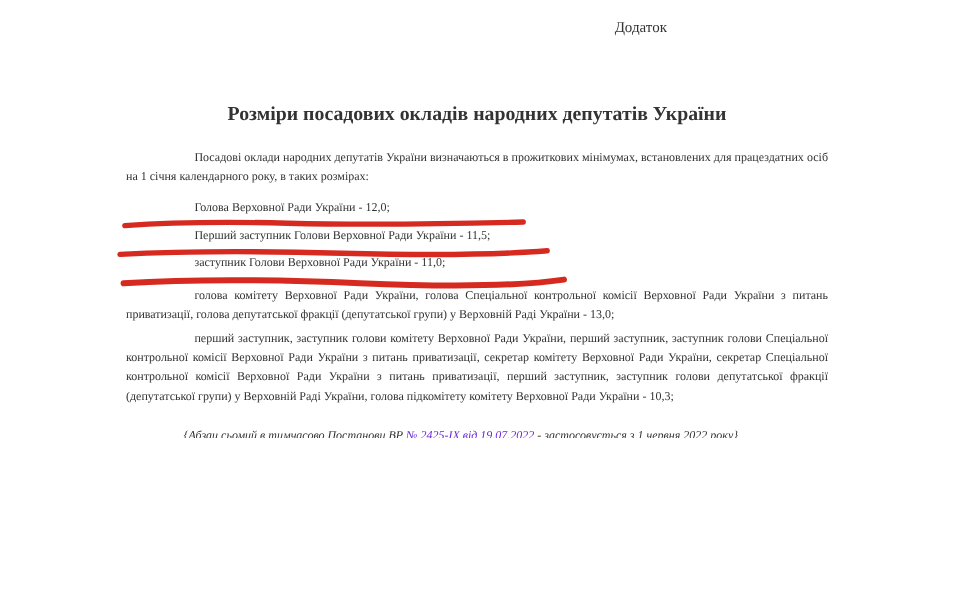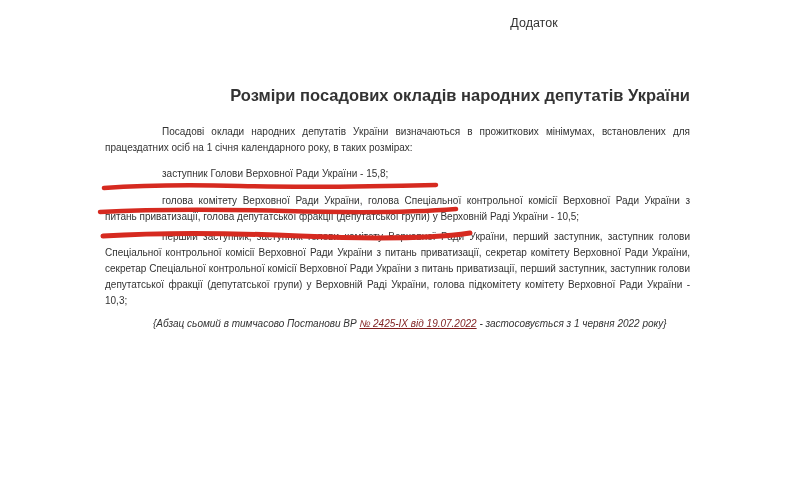--- a/index.html
+++ b/index.html
@@ -6,41 +6,41 @@
     margin: 0;
     padding: 0;
     background: #ffffff;
   }
   .page {
     position: relative;
     width: 798px;
     height: 365px;
     background: #ffffff;
     overflow: hidden;
-    font-family: Liberation Sans, sans-serif;
+    font-family: Liberation Serif, serif;
     color: #333333;
   }
   
   .doc-header {
     position: absolute;
     left: 408px;
     top: 14px;
     width: 252px;
     text-align: center;
     font-size: 12.5px;
     line-height: 18.5px;
     color: #333333;
   }
   
   .doc-title {
     position: absolute;
     left: 105px;
     top: 85px;
     width: 585px;
-    text-align: right;
+    text-align: center;
     font-weight: bold;
     font-size: 16.5px;
     line-height: 20px;
     color: #333333;
   }
   
   .doc-body {
     position: absolute;
     left: 105px;
     top: 124px;
@@ -52,21 +52,21 @@
     line-height: 16px;
     text-align: justify;
     text-indent: 57px;
     color: #333333;
   }
   p.intro  { margin-bottom: 10px; }
   p.item-0 { margin-bottom: 7px; }
   p.item-1 { margin-bottom: 7px; }
   p.item-2 { margin-bottom: 11px; }
   p.item-3 { margin-bottom: 4px; }
-  p.item-4 { margin-bottom: 6px; }
+  p.item-4 { margin-bottom: 16px; }
   p.item-5 { margin-bottom: 9px; }
   p.note {
     font-style: italic;
     line-height: 17.5px;
     text-indent: 48px;
   }
   .note a {
     font-style: italic;
     text-decoration: underline;
     cursor: pointer;
@@ -96,24 +96,26 @@
 <div class="page">
 
   <div class="doc-header">
     <div>Додаток</div>
   </div>
 
   <div class="doc-title">Розміри посадових окладів народних депутатів України</div>
 
   <div class="doc-body">
     <p class="intro">Посадові оклади народних депутатів України визначаються в прожиткових мінімумах, встановлених для працездатних осіб на 1 січня календарного року, в таких розмірах:</p>
-    <p class="item-2">заступник Голови Верховної Ради України - 15,8;</p>
-    <p class="item-3">голова комітету Верховної Ради України, голова Спеціальної контрольної комісії Верховної Ради України з питань приватизації, голова депутатської фракції (депутатської групи) у Верховній Раді України - 10,5;</p>
+    <p class="item-0">Голова Верховної Ради України - 12,0;</p>
+    <p class="item-1">Перший заступник Голови Верховної Ради України - 11,5;</p>
+    <p class="item-2">заступник Голови Верховної Ради України - 11,0;</p>
+    <p class="item-3">голова комітету Верховної Ради України, голова Спеціальної контрольної комісії Верховної Ради України з питань приватизації, голова депутатської фракції (депутатської групи) у Верховній Раді України - 13,0;</p>
     <p class="item-4">перший заступник, заступник голови комітету Верховної Ради України, перший заступник, заступник голови Спеціальної контрольної комісії Верховної Ради України з питань приватизації, секретар комітету Верховної Ради України, секретар Спеціальної контрольної комісії Верховної Ради України з питань приватизації, перший заступник, заступник голови депутатської фракції (депутатської групи) у Верховній Раді України, голова підкомітету комітету Верховної Ради України - 10,3;</p>
-    <p class="note"><span>{Абзац сьомий в тимчасово Постанови ВР </span><a style="color: #7f1d1d;">№ 2425-IX від 19.07.2022</a><span> - застосовується з 1 червня 2022 року}</span></p>
+    <p class="note"><span>{Абзац сьомий в тимчасово Постанови ВР </span><a style="color: #6d28d9;">№ 2425-IX від 19.07.2022</a><span> - застосовується з 1 червня 2022 року}</span></p>
   </div>
 
   <svg class="marker-overlay" viewBox="0 0 798 497" xmlns="http://www.w3.org/2000/svg">
     <path d="M104,188 Q160,184 240,186 T436,185" fill="none" stroke="#d62a20" stroke-width="4.5" stroke-linecap="round"></path>
     <path d="M100,212 Q175,208 285,211 T456,209" fill="none" stroke="#d62a20" stroke-width="4.5" stroke-linecap="round"></path>
     <path d="M103,236 Q185,231 300,236 T470,233" fill="none" stroke="#d62a20" stroke-width="5" stroke-linecap="round"></path>
     <path d="M121,385 L255,383" fill="none" stroke="#d62a20" stroke-width="4" stroke-linecap="round" opacity="0.5"></path>
     <path d="M228,385 Q295,383 366,384" fill="none" stroke="#d62a20" stroke-width="4.5" stroke-linecap="round"></path>
     <path d="M131,427 Q235,422 345,427 T467,425" fill="none" stroke="#d62a20" stroke-width="5" stroke-linecap="round"></path>
   </svg>

